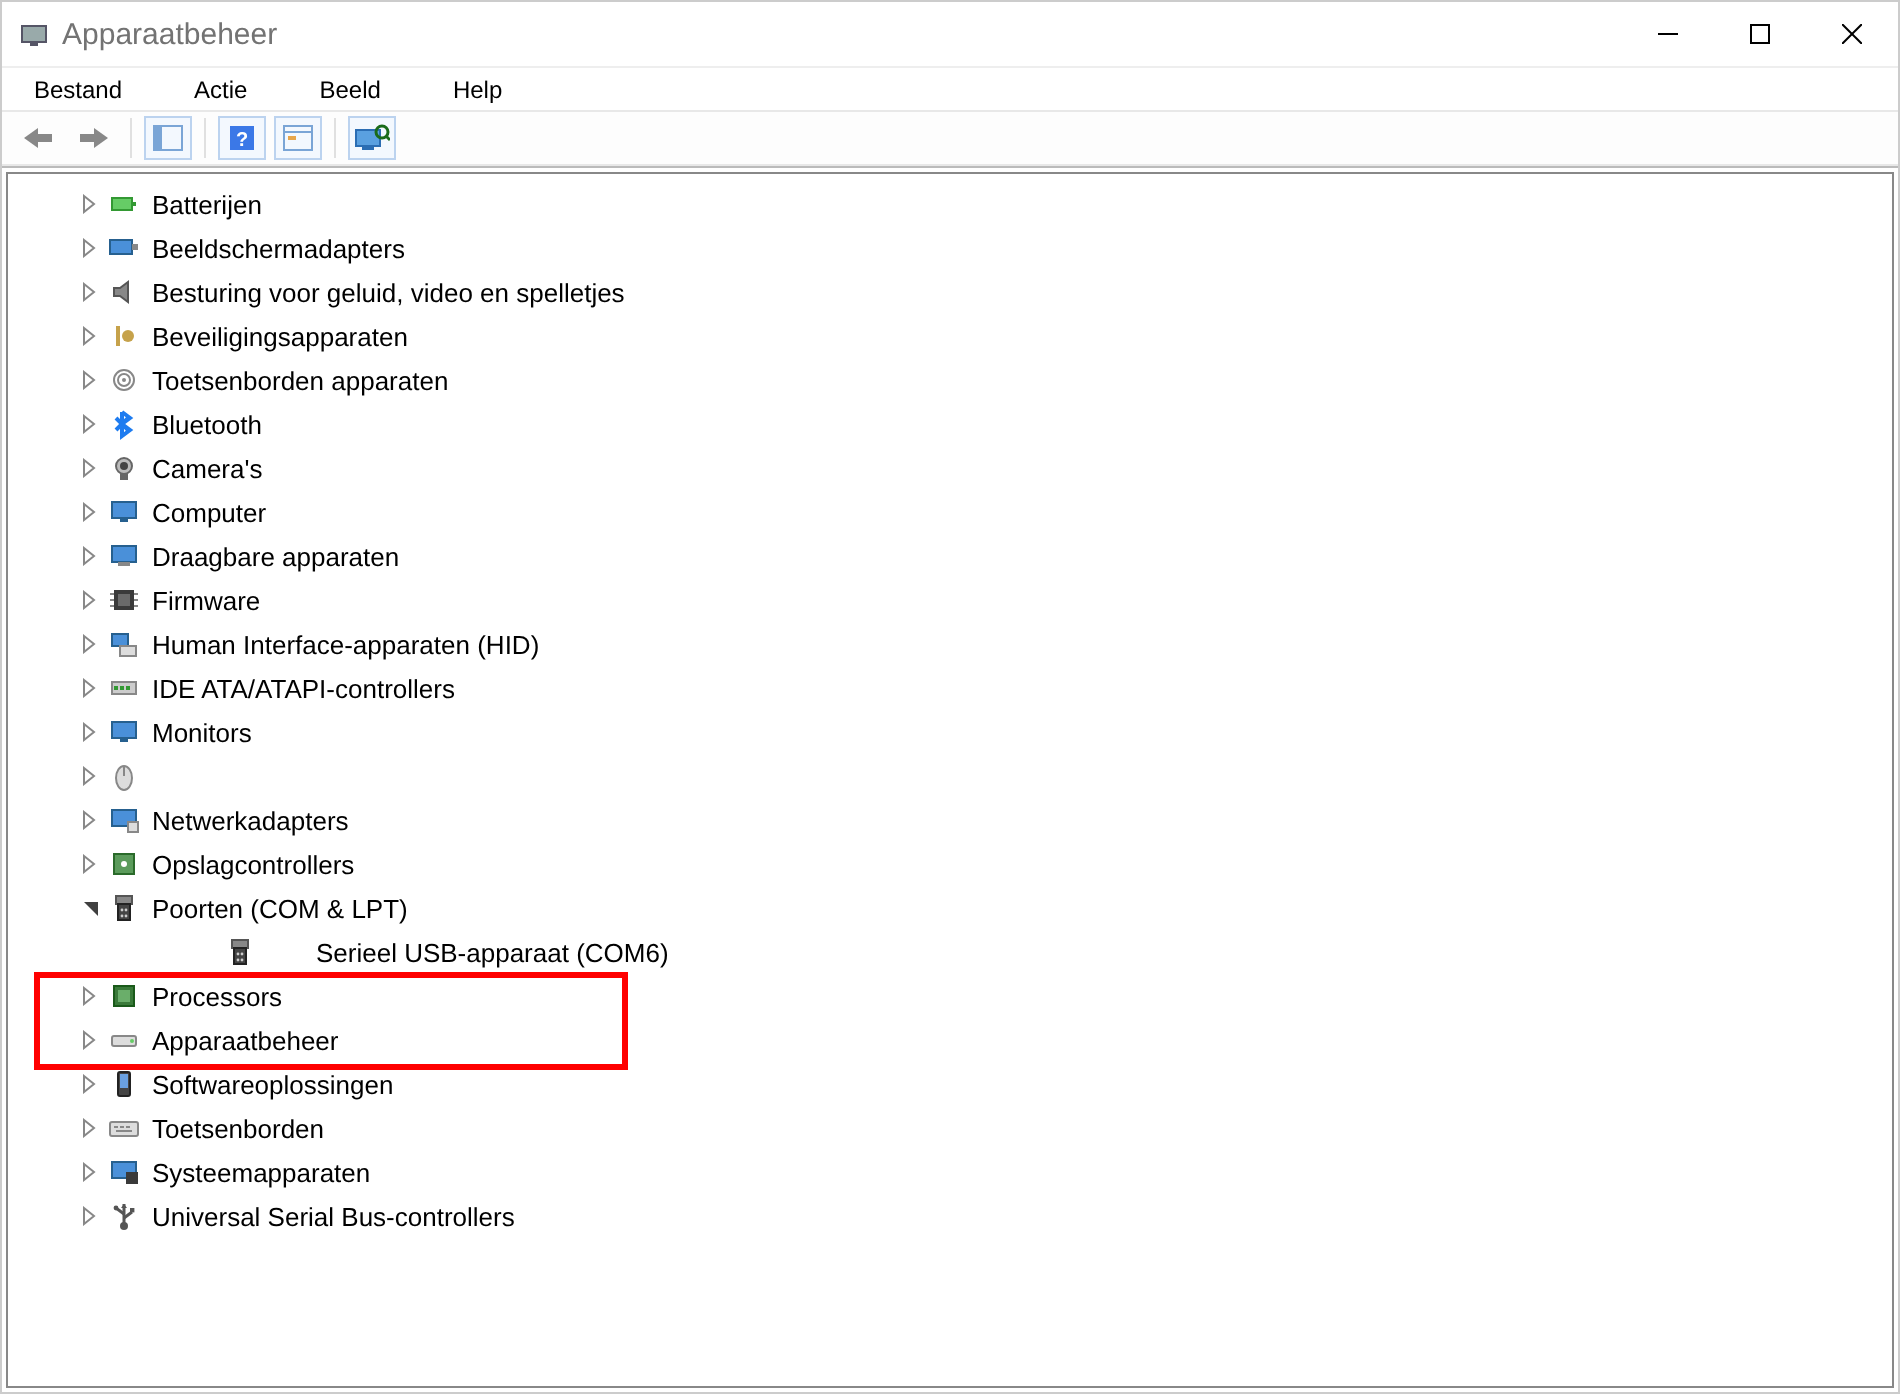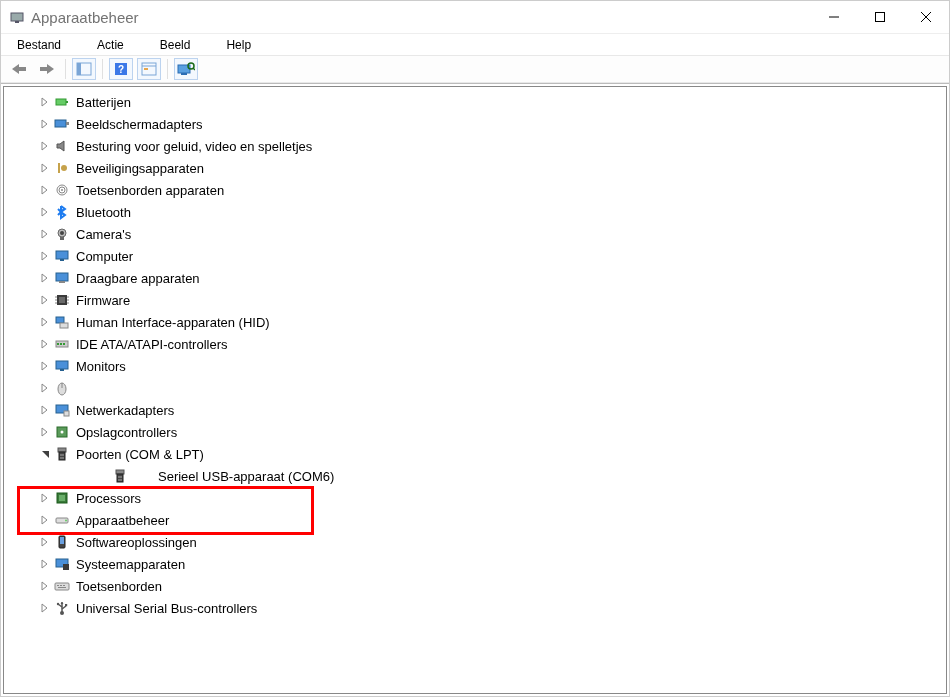--- a/index.html
+++ b/index.html
@@ -423,42 +423,42 @@
           <span class="lbl">Softwareoplossingen</span>
         </div>
         <div class="row">
           <span class="chev">
             <svg width="8" height="10" viewBox="0 0 8 10">
               <path d="M1 1 L6 5 L1 9 Z" fill="none" stroke="#888"></path>
             </svg>
           </span>
           <span class="ic">
             <svg width="16" height="16" viewBox="0 0 16 16">
-              <rect x="2" y="3" width="12" height="8" fill="#4a90d9" stroke="#26608f"></rect>
-              <rect x="9" y="8" width="6" height="6" fill="#3a3a3a"></rect>
-            </svg>
-          </span>
-          <span class="lbl">Systeemapparaten</span>
-        </div>
-        <div class="row">
-          <span class="chev">
-            <svg width="8" height="10" viewBox="0 0 8 10">
-              <path d="M1 1 L6 5 L1 9 Z" fill="none" stroke="#888"></path>
-            </svg>
-          </span>
-          <span class="ic">
-            <svg width="16" height="16" viewBox="0 0 16 16">
               <rect x="1" y="5" width="14" height="7" rx="1" fill="#ddd" stroke="#888"></rect>
               <rect x="3" y="7" width="2" height="1" fill="#888"></rect>
               <rect x="6" y="7" width="2" height="1" fill="#888"></rect>
               <rect x="9" y="7" width="2" height="1" fill="#888"></rect>
               <rect x="4" y="9" width="8" height="1" fill="#888"></rect>
             </svg>
           </span>
           <span class="lbl">Toetsenborden</span>
+        </div>
+        <div class="row">
+          <span class="chev">
+            <svg width="8" height="10" viewBox="0 0 8 10">
+              <path d="M1 1 L6 5 L1 9 Z" fill="none" stroke="#888"></path>
+            </svg>
+          </span>
+          <span class="ic">
+            <svg width="16" height="16" viewBox="0 0 16 16">
+              <rect x="2" y="3" width="12" height="8" fill="#4a90d9" stroke="#26608f"></rect>
+              <rect x="9" y="8" width="6" height="6" fill="#3a3a3a"></rect>
+            </svg>
+          </span>
+          <span class="lbl">Systeemapparaten</span>
         </div>
         <div class="row">
           <span class="chev">
             <svg width="8" height="10" viewBox="0 0 8 10">
               <path d="M1 1 L6 5 L1 9 Z" fill="none" stroke="#888"></path>
             </svg>
           </span>
           <span class="ic">
             <svg width="16" height="16" viewBox="0 0 16 16">
               <circle cx="8" cy="13" r="2" fill="#555"></circle>

